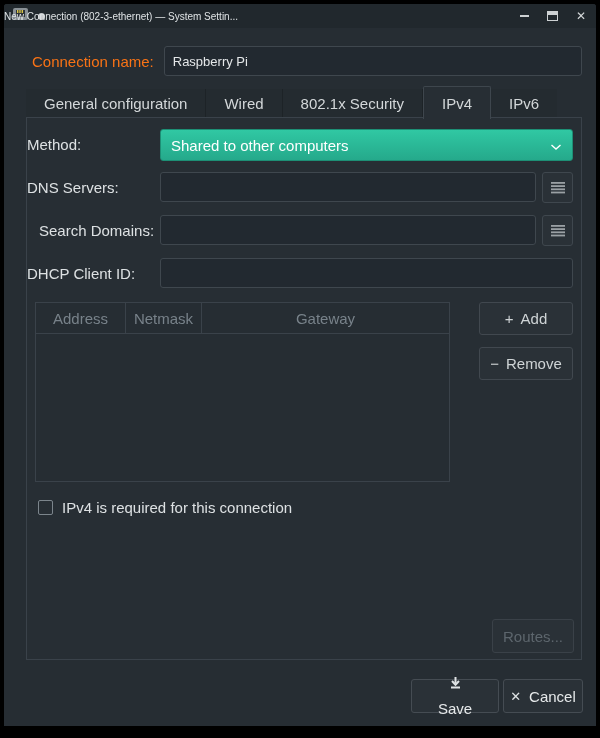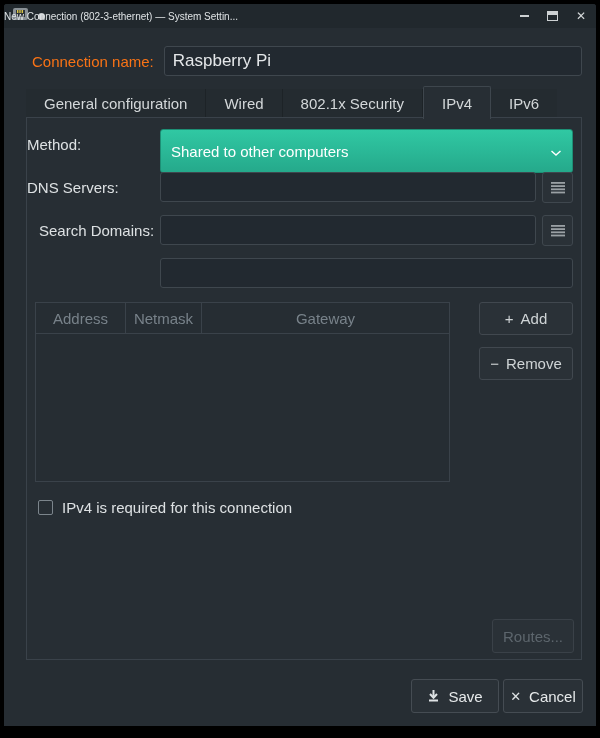--- a/index.html
+++ b/index.html
@@ -19,21 +19,21 @@
     align-items:center; gap:18px; }
   .btn-min { width:9px; height:2px; background:#cdd1d3; }
   .btn-max { width:11px; height:10px; border:1px solid #cdd1d3; border-top:4px solid #cdd1d3; }
   .btn-close { color:#d5d9da; font-size:12px; font-weight:bold; line-height:1; }
 
   
   .name-row { position:absolute; left:0; top:42px; right:14px; display:flex;
     align-items:center; padding-left:28px; }
   .name-row label { color:#f97316; font-size:15px; white-space:nowrap; }
   .name-row input { flex:1; margin-left:10px; height:30px; background:#222930;
-    border:1px solid #3f474e; border-radius:3px; color:#e4e7e9; font-size:17px;
+    border:1px solid #3f474e; border-radius:3px; color:#e4e7e9; font-size:13px;
     padding:0 8px; font-family:inherit; outline:none; }
 
   
   .tabbar { position:absolute; left:22px; top:82px; right:14px; height:32px;
     display:flex; align-items:flex-end; }
   .tab { height:29px; display:flex; align-items:center; justify-content:center;
     background:#242b30; color:#d3d7d9; font-size:15px; padding:0 18px;
     border-right:1px solid #1d2327; }
   .tab.active { height:33px; background:#272e34; border:1px solid #3e464d;
     border-bottom:none; border-radius:2px 2px 0 0; margin-bottom:-1px;
@@ -42,21 +42,21 @@
 
   
   .panel { position:absolute; left:22px; top:113px; right:14px; height:543px;
     background:#272e34; border:1px solid #3a424a; }
   .label { position:absolute; width:126px; color:#dde1e3;
     font-size:15px; }
   .field { position:absolute; background:#222930; border:1px solid #3f474e;
     border-radius:3px; color:#e4e7e9; font-size:15px; padding:0 8px;
     font-family:inherit; outline:none; }
 
-  .combo { position:absolute; left:133px; top:11px; width:413px; height:44px;
+  .combo { position:absolute; left:133px; top:11px; width:413px; height:32px;
     border-radius:3px; display:flex; align-items:center; padding:0 10px;
     color:#fff; font-size:15px;
     background:linear-gradient(#30c8a3,#25a98b); border:1px solid #1d8f75; }
   .combo .chev { margin-left:auto; }
 
   .sq-btn { position:absolute; width:31px; height:31px; background:#2a3137;
     border:1px solid #3f474e; border-radius:3px; display:flex;
     align-items:center; justify-content:center; }
 
   
@@ -86,21 +86,21 @@
   .routes { position:absolute; left:465px; top:501px; width:82px; height:34px;
     background:#2a3137; border:1px solid #3a4148; border-radius:3px;
     display:flex; align-items:center; justify-content:center;
     color:#5d666d; font-size:15px; }
 
   
   .fbtn { position:absolute; top:675px; height:34px; background:#2a3137;
     border:1px solid #454c53; border-radius:3px; display:flex;
     align-items:center; justify-content:center; gap:8px; color:#e6e9ea;
     font-size:15px; }
-  .save { left:407px; width:88px; }
+  .save { left:407px; width:88px;flex-direction:column; }
   .cancel { left:499px; width:80px; }
   .cancel .x { font-size:13px; color:#dfe3e5; }
 </style>
 </head>
 <body>
 
 <div class="window">
 
   <div class="titlebar">
     <div class="tb-left">
@@ -163,20 +163,21 @@
     <input class="field" style="left: 133px; top: 97px; width: 376px; height: 30px;" value="">
     <div class="sq-btn" style="left:515px; top:97px;">
       <svg width="16" height="13" viewBox="0 0 16 13">
         <rect x="1" y="1" width="14" height="1.8" fill="#9aa0a4"></rect>
         <rect x="1" y="4.2" width="14" height="1.8" fill="#9aa0a4"></rect>
         <rect x="1" y="7.4" width="14" height="1.8" fill="#9aa0a4"></rect>
         <rect x="1" y="10.6" width="14" height="1.8" fill="#9aa0a4"></rect>
       </svg>
     </div>
 
+    <div class="label" style="left:0; top:147px;">DHCP Client ID:</div>
     <input class="field" style="left: 133px; top: 140px; width: 413px; height: 30px;" value="">
 
     <div class="table">
       <div class="thead">
         <div class="th">Address</div>
         <div class="th">Netmask</div>
         <div class="th">Gateway</div>
       </div>
     </div>
 

